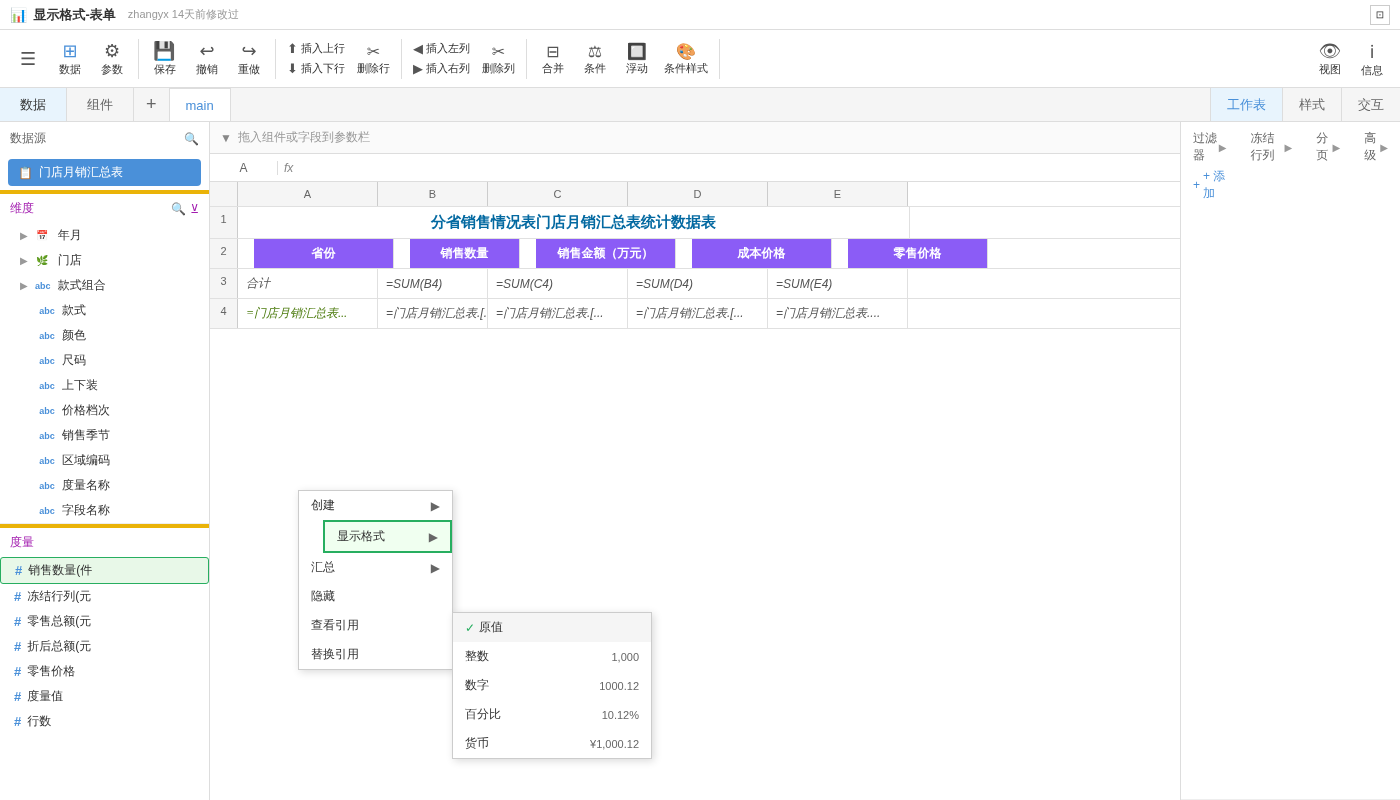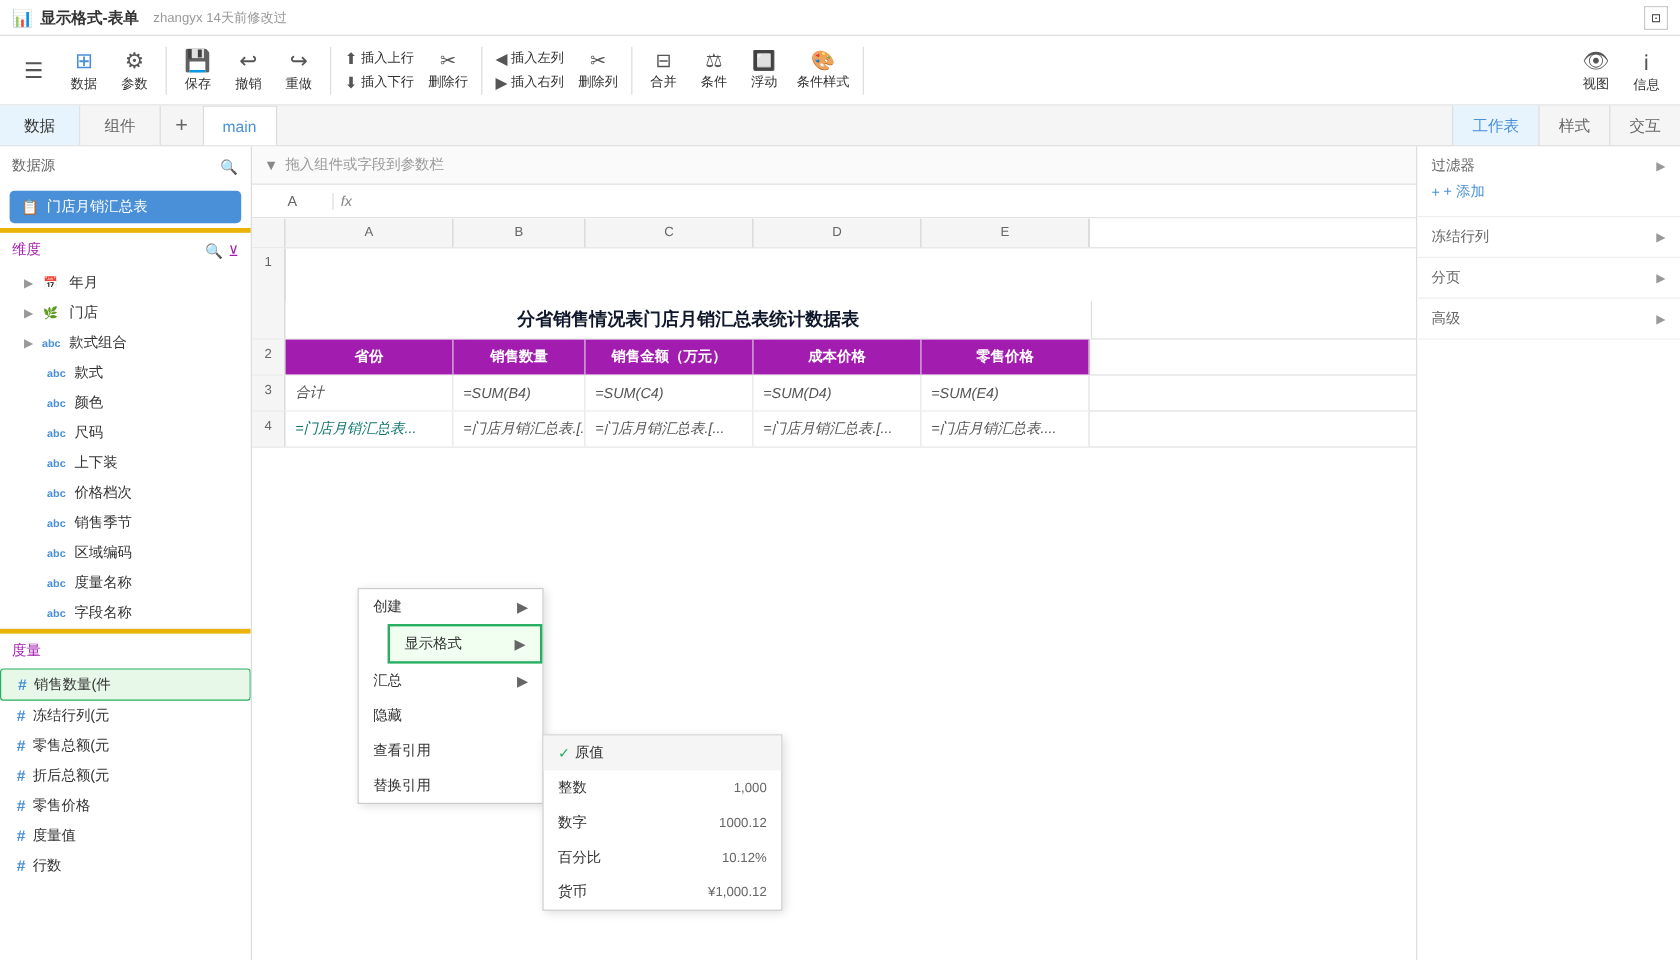--- a/index.html
+++ b/index.html
@@ -296,29 +296,29 @@
       overflow: hidden;
       white-space: nowrap;
       display: flex;
       align-items: center;
       justify-content: center;
       min-height: 28px;
     }
     .cell.title-cell {
       font-weight: bold;
       font-size: 15px;
-      color: #0f172a;
-      background: #fff;
-      margin-top: 44px;
+      color: #0369a1;
+      background: #fff;
     }
     .cell.header-cell {
-      background: #a21caf;
+      background: #8b5cf6;
       color: #fff;
       font-weight: bold;
       justify-content: center;
+      margin-left: 16px;
     }
     .cell.sum-cell {
       background: #fff;
       color: #555;
       font-style: italic;
       justify-content: flex-start;
     }
     .cell.data-cell {
       background: #fff;
       color: #555;
@@ -326,21 +326,20 @@
       justify-content: flex-start;
     }
     .cell.left { justify-content: flex-start; }
 
     
     .right-panel {
       width: 220px;
       background: #fff;
       border-left: 1px solid #ddd;
       display: flex;
-      flex-direction: column;
       overflow: hidden;
     }
     .right-panel-section {
       padding: 8px 12px;
       border-bottom: 1px solid #eee;
     }
     .right-panel-section .section-title {
       font-size: 12px;
       color: #666;
       display: flex;
@@ -696,21 +695,21 @@
           <div class="row-num">3</div>
           <div class="cell sum-cell left" style="width:140px;">合计</div>
           <div class="cell sum-cell" style="width:110px; font-style:italic; color:#555;">=SUM(B4)</div>
           <div class="cell sum-cell" style="width:140px; font-style:italic; color:#555;">=SUM(C4)</div>
           <div class="cell sum-cell" style="width:140px; font-style:italic; color:#555;">=SUM(D4)</div>
           <div class="cell sum-cell" style="width:140px; font-style:italic; color:#555;">=SUM(E4)</div>
         </div>
 
         <div class="sheet-row">
           <div class="row-num">4</div>
-          <div class="cell data-cell left" style="width:140px; color:#0f766e; font-style:italic;">=门店月销汇总表...</div>
+          <div class="cell data-cell left" style="width:140px; color:#4d7c0f; font-style:italic;font-family:Liberation Serif, serif;">=门店月销汇总表...</div>
           <div class="cell data-cell left" style="width:110px; color:#555; font-style:italic;">=门店月销汇总表.[...</div>
           <div class="cell data-cell left" style="width:140px; color:#555; font-style:italic;">=门店月销汇总表.[...</div>
           <div class="cell data-cell left" style="width:140px; color:#555; font-style:italic;">=门店月销汇总表.[...</div>
           <div class="cell data-cell left" style="width:140px; color:#555; font-style:italic;">=门店月销汇总表....</div>
         </div>
       </div>
     </div>
 
     <div class="context-menu-1">
       <div class="menu-item">

